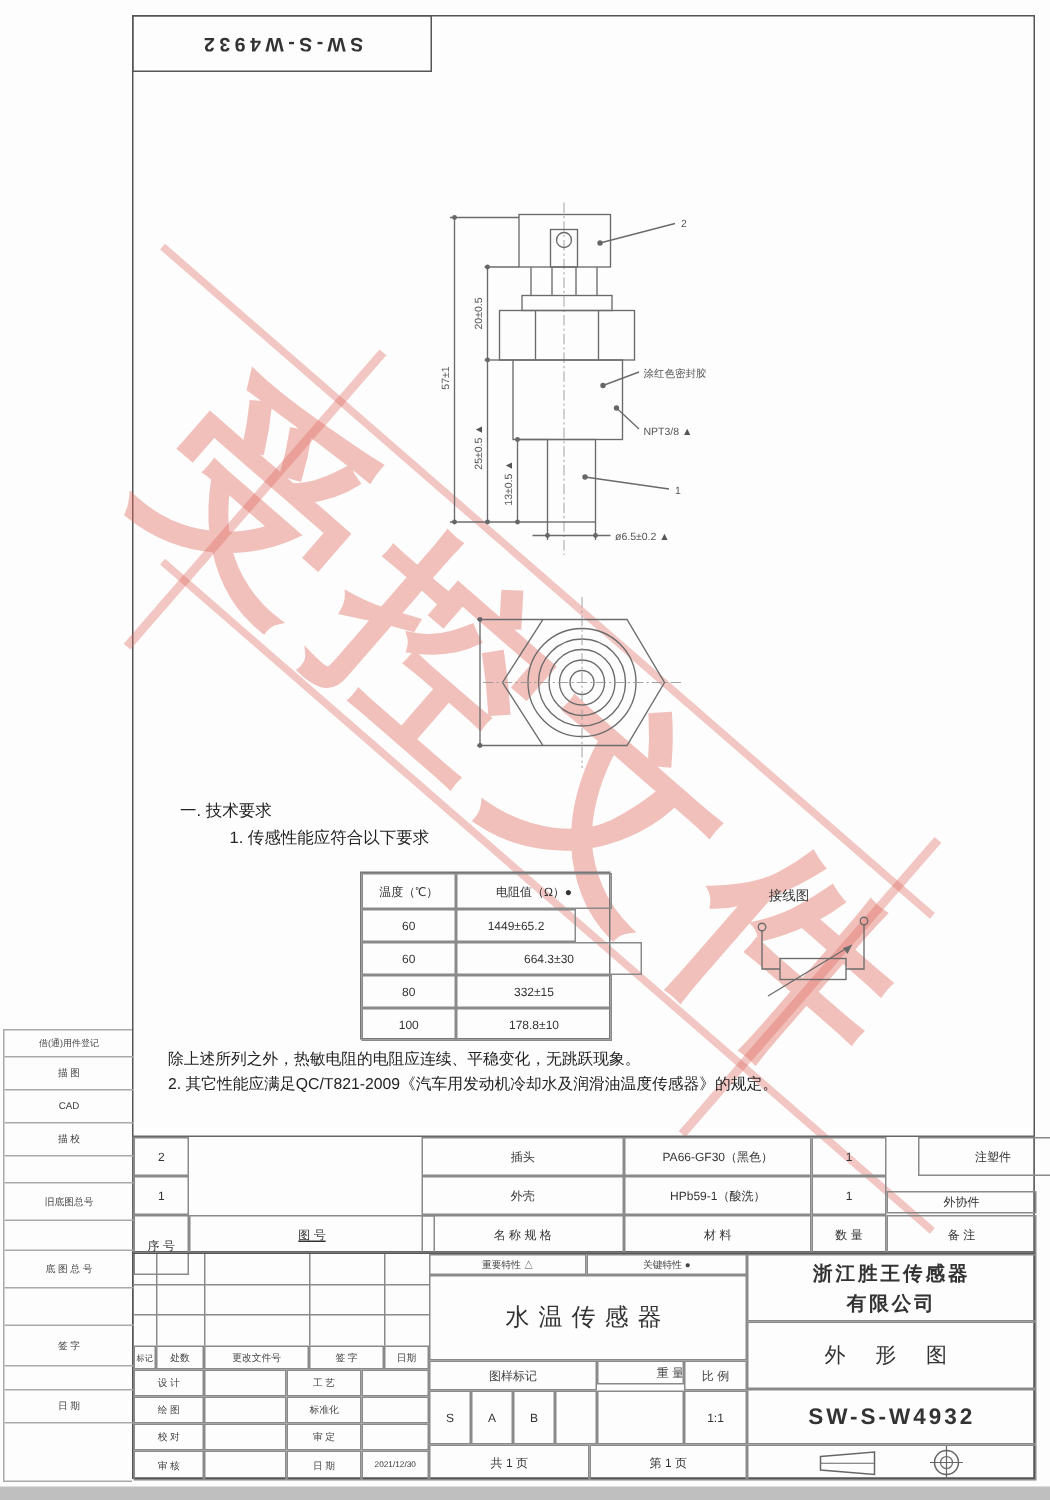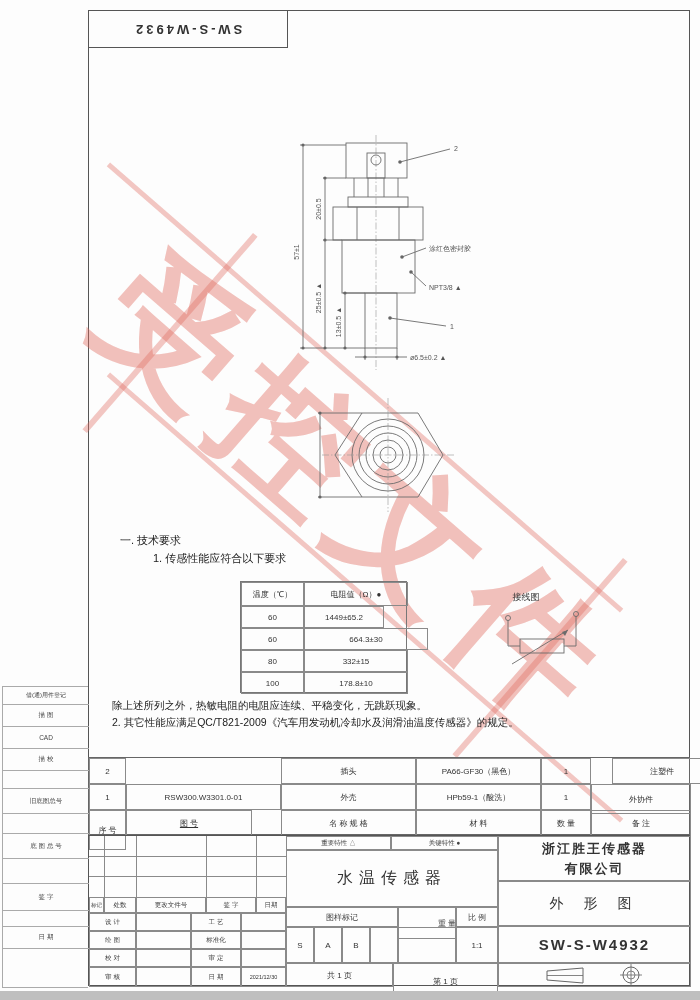--- a/index.html
+++ b/index.html
@@ -161,28 +161,27 @@
 
   <div class="abs" style="left:88px;top:757px;width:602px;height:78px;border:1px solid #666;">
 
     <div class="cell" style="left:0;top:0;width:37px;height:26px;">2</div>
     <div class="cell" style="left:192px;top:0;width:135px;height:26px;">插头</div>
     <div class="cell" style="left:327px;top:0;width:125px;height:26px;">PA66-GF30（黑色）</div>
     <div class="cell" style="left:452px;top:0;width:50px;height:26px;">1</div>
     <div class="cell" style="left:502px;top:0;width:100px;height:26px;margin-left:21px;">注塑件</div>
 
     <div class="cell" style="left:0;top:26px;width:37px;height:26px;">1</div>
-    <div class="cell" style="left:37px;top:26px;width:155px;height:26px;">RSW300.W3301.0-01</div>
     <div class="cell" style="left:192px;top:26px;width:135px;height:26px;">外壳</div>
     <div class="cell" style="left:327px;top:26px;width:125px;height:26px;">HPb59-1（酸洗）</div>
     <div class="cell" style="left:452px;top:26px;width:50px;height:26px;">1</div>
-    <div class="cell" style="left:502px;top:26px;width:100px;height:30px;">外协件</div>
+    <div class="cell" style="left:502px;top:36px;width:100px;height:15px;">外协件</div>
 
     <div class="cell" style="left:0;top:52px;width:37px;height:40px;">序 号</div>
-    <div class="cell" style="left:37px;top:52px;width:126px;height:26px;text-decoration:underline;">图      号</div>
+    <div class="cell" style="left:37px;top:52px;width:164px;height:26px;text-decoration:underline;">图      号</div>
     <div class="cell" style="left:192px;top:52px;width:135px;height:26px;">名 称 规 格</div>
     <div class="cell" style="left:327px;top:52px;width:125px;height:26px;">材      料</div>
     <div class="cell" style="left:452px;top:52px;width:50px;height:26px;">数 量</div>
     <div class="cell" style="left:502px;top:52px;width:100px;height:26px;">备 注</div>
   </div>
 
   <div class="abs" style="left:88px;top:835px;width:602px;height:151px;border:1px solid #555;">
 
     <div class="cell nob" style="left:0;top:0;width:197px;height:61px;"></div>
     <div class="gridline" style="left:0;top:20px;width:197px;height:1px;"></div>
@@ -216,32 +215,32 @@
     <div class="cell smalltxt" style="left:0;top:131px;width:47px;height:20px;">审 核</div>
     <div class="cell" style="left:47px;top:131px;width:55px;height:20px;"></div>
     <div class="cell smalltxt" style="left:102px;top:131px;width:50px;height:20px;">日 期</div>
     <div class="cell" style="left:152px;top:131px;width:45px;height:20px;font-size:5.5px;">2021/12/30</div>
 
     <div class="cell smalltxt" style="left:197px;top:0;width:105px;height:14px;">重要特性  △</div>
     <div class="cell smalltxt" style="left:302px;top:0;width:107px;height:14px;">关键特性  ●</div>
     <div class="cell" style="left:197px;top:14px;width:212px;height:57px;font-size:16px;letter-spacing:6px;">水温传感器</div>
 
     <div class="cell smalltxt" style="left:197px;top:71px;width:112px;height:20px;font-size:8px;">图样标记</div>
-    <div class="cell smalltxt" style="left:309px;top:71px;width:58px;height:32px;font-size:8px;padding-left:40px;">重 量</div>
+    <div class="cell smalltxt" style="left:309px;top:71px;width:58px;height:16px;font-size:8px;padding-left:40px;">重 量</div>
     <div class="cell smalltxt" style="left:367px;top:71px;width:42px;height:20px;font-size:8px;">比 例</div>
 
     <div class="cell" style="left:197px;top:91px;width:28px;height:36px;">S</div>
     <div class="cell" style="left:225px;top:91px;width:28px;height:36px;">A</div>
     <div class="cell" style="left:253px;top:91px;width:28px;height:36px;">B</div>
     <div class="cell" style="left:281px;top:91px;width:28px;height:36px;"></div>
     <div class="cell" style="left:309px;top:91px;width:58px;height:36px;"></div>
     <div class="cell" style="left:367px;top:91px;width:42px;height:36px;">1:1</div>
 
     <div class="cell" style="left:197px;top:127px;width:107px;height:24px;">共   1   页</div>
-    <div class="cell" style="left:304px;top:127px;width:105px;height:36px;">第   1   页</div>
+    <div class="cell" style="left:304px;top:127px;width:105px;height:24px;">第   1   页</div>
 
     <div class="cell" style="left:409px;top:0;width:193px;height:45px;flex-direction:column;gap:2px;">
       <span style="font-size:13px;font-weight:bold;letter-spacing:2px;">浙江胜王传感器</span>
       <span style="font-size:13px;font-weight:bold;letter-spacing:2px;">有限公司</span>
     </div>
     <div class="cell" style="left:409px;top:45px;width:193px;height:45px;font-size:14px;letter-spacing:8px;">外  形  图</div>
     <div class="cell" style="left:409px;top:90px;width:193px;height:37px;font-size:15px;font-weight:bold;letter-spacing:2px;">SW-S-W4932</div>
     <div class="cell" style="left:409px;top:127px;width:193px;height:24px;gap:35px;">
       <svg width="38" height="17" viewBox="0 0 38 17">
         <polygon points="1,4 37,1 37,16 1,13" fill="none" stroke="#666" stroke-width="1"></polygon>

